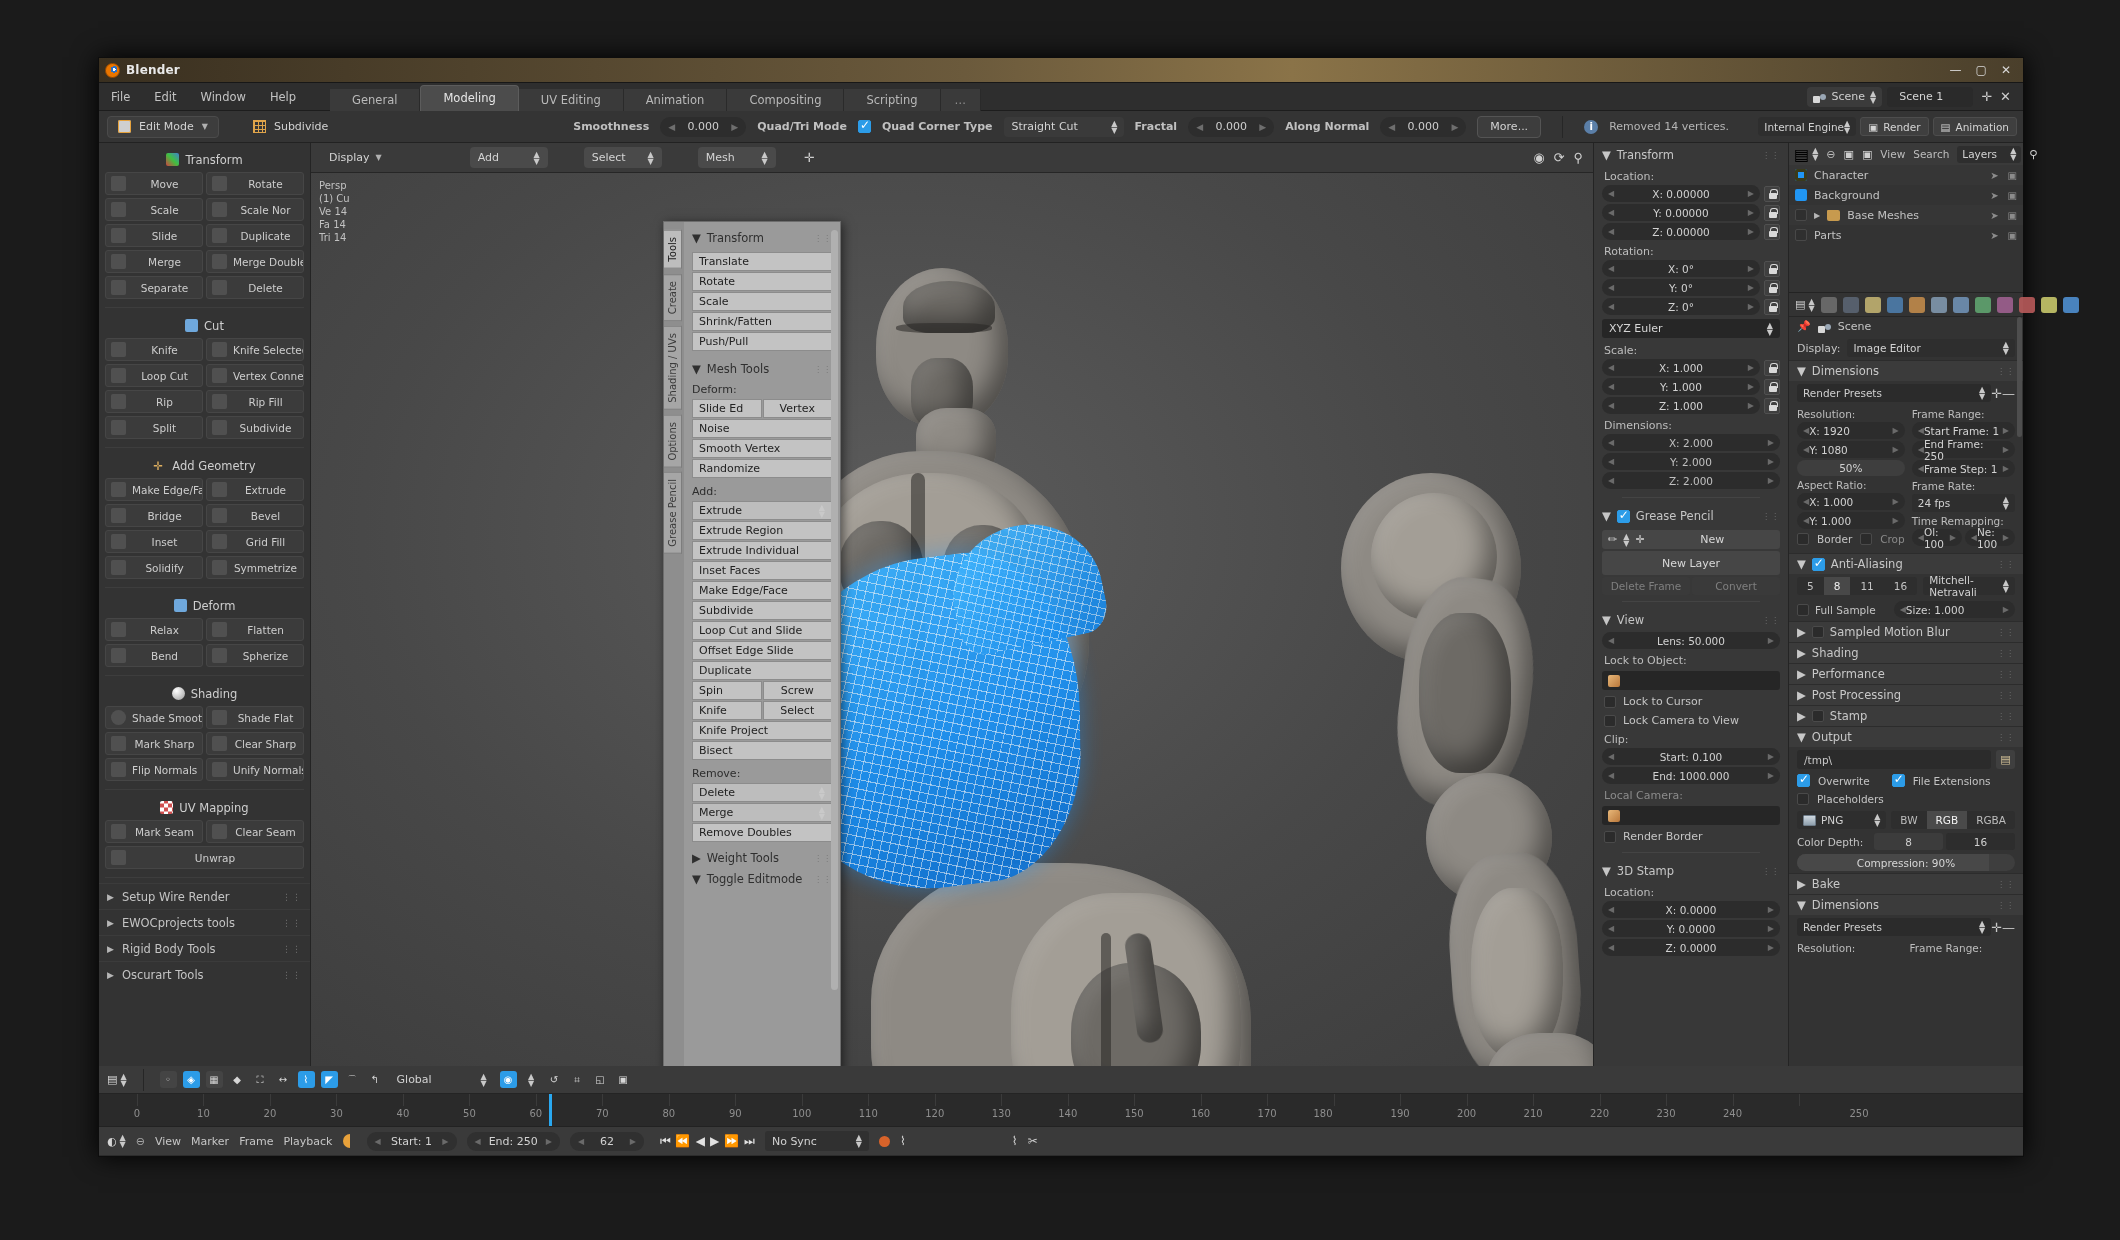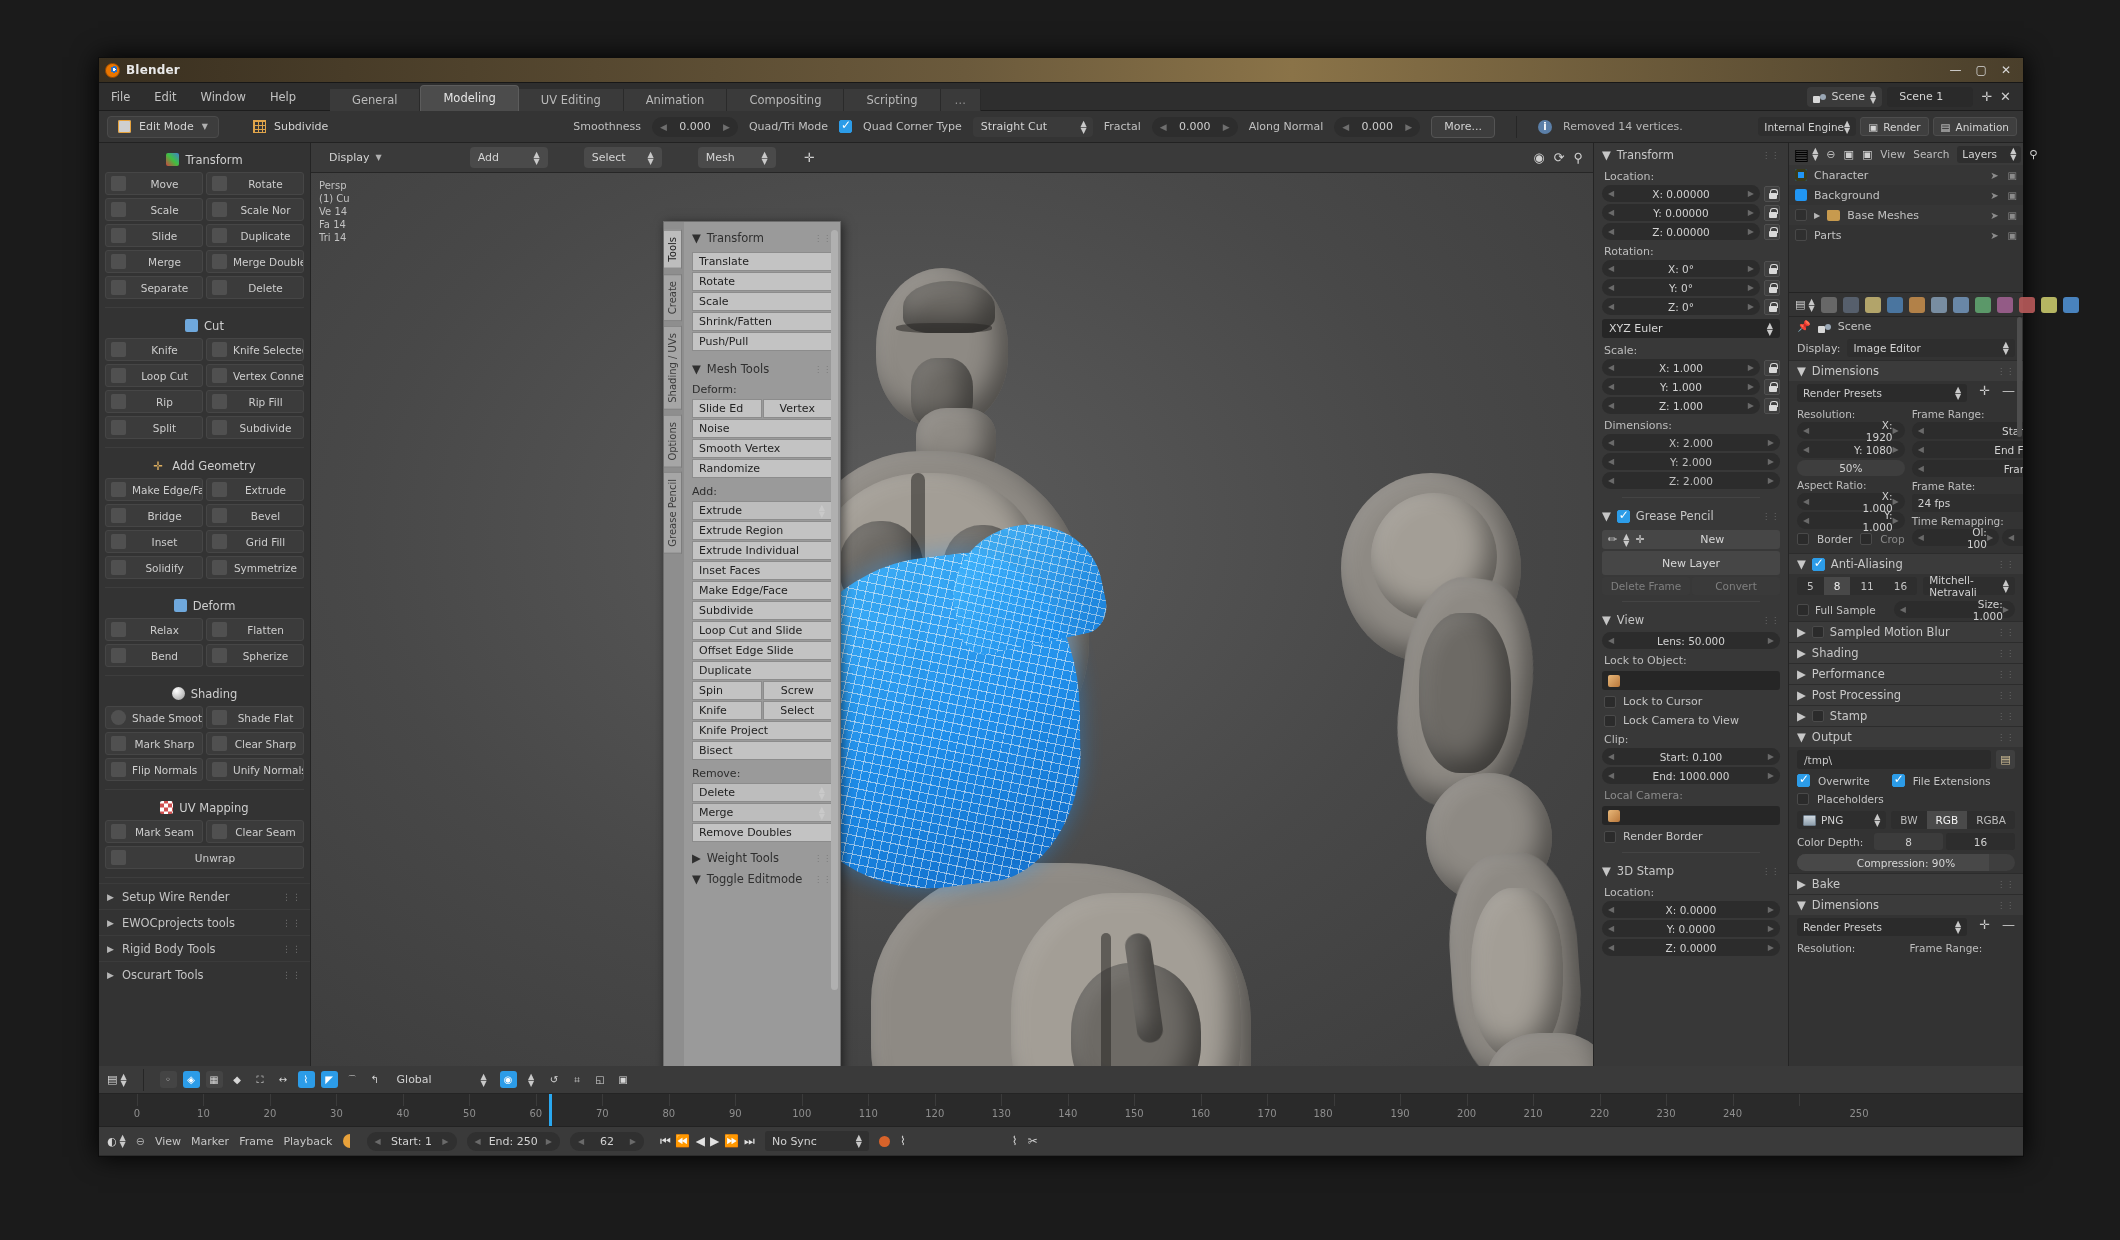--- a/index.html
+++ b/index.html
@@ -44,21 +44,21 @@
         height:22px;padding:0 10px;color:#d2d2d2;font-size:11px;margin-left:8px;}
   .hbtn.flat{background:transparent;border:none;}
   .cube-ic{width:13px;height:13px;background:#cfcfcf;border-radius:2px;position:relative;box-shadow:0 0 0 1px #e6a23c inset;}
   .grid-ic{width:13px;height:13px;background:
       repeating-linear-gradient(#e0a44a 0 1px,transparent 1px 4px),
       repeating-linear-gradient(90deg,#e0a44a 0 1px,transparent 1px 4px);
       border:1px solid #e0a44a;}
   .sep{width:1px;height:22px;background:#262626;margin:0 10px;}
   .fld{display:flex;align-items:center;background:#2d2d2d;border-radius:10px;height:20px;padding:0 8px;color:#cfcfcf;font-size:11px;gap:10px;}
   .fld .arr{color:#6e6e6e;font-size:9px;}
-  .lab{color:#c0c0c0;font-size:11px;}
+  .lab{color:#c0c0c0;font-size:11px;font-weight:bold;}
   .chk{width:13px;height:13px;border-radius:2px;background:#2a2a2a;border:1px solid #444;}
   .chk.on{background:#2c9ce8;border-color:#2c9ce8;position:relative;}
   .chk.on:after{content:"✓";position:absolute;left:1px;top:-3px;color:#fff;font-size:12px;}
   .dropdn{display:flex;align-items:center;justify-content:space-between;background:#3a3a3a;border-radius:4px;height:20px;padding:0 6px 0 8px;color:#d4d4d4;font-size:11px;min-width:120px;}
   .morebtn{background:#3d3d3d;border:1px solid #545454;border-radius:4px;height:22px;padding:0 12px;color:#d2d2d2;font-size:11px;display:flex;align-items:center;}
   .infoic{width:14px;height:14px;border-radius:50%;background:#5b7fa8;color:#fff;font-size:10px;display:flex;align-items:center;justify-content:center;font-weight:bold;}
   .statustxt{color:#b5b5b5;font-size:11px;}
 
   
   #body{position:absolute;left:0;right:0;top:85px;bottom:90px;display:flex;}
@@ -165,29 +165,29 @@
   .olsq.c{background:#2f2f2f;border:1px solid #484848;}
   .olfolder{width:13px;height:11px;background:#c79a4e;border-radius:1px 2px 2px 2px;flex:none;}
   .olright{margin-left:auto;display:flex;gap:9px;color:#8c8c8c;font-size:10px;}
   #tabbar{height:24px;background:#333;display:flex;align-items:center;gap:6px;padding:0 6px;border-bottom:1px solid #262626;}
   .ptab{width:16px;height:16px;border-radius:3px;flex:none;opacity:.9;}
   #propbody{flex:1;overflow:hidden;padding-bottom:4px;}
   .prow{display:flex;align-items:center;gap:7px;padding:3px 8px;color:#c4c4c4;font-size:11px;}
   .psec{display:flex;align-items:center;gap:6px;color:#c8c8c8;font-size:11.5px;height:21px;padding:0 8px;background:#3b3b3b;border-top:1px solid #2c2c2c;}
   .psec .g{margin-left:auto;color:#6d6d6d;font-size:8px;letter-spacing:1px;}
   .pfield{display:flex;align-items:center;justify-content:space-between;background:#2c2c2c;border-radius:9px;height:17px;padding:0 6px;color:#d2d2d2;font-size:10.5px;flex:1;}
-  .pfield .c{flex:1;text-align:right;margin-left:43px;}
+  .pfield .c{flex:1;text-align:left;}
   .pfield .a{color:#6a6a6a;font-size:8px;}
   .pcols{display:flex;gap:7px;padding:0 8px;}
   .pcol{flex:1;}
   .pcoltitle{color:#bdbdbd;font-size:10.5px;margin:3px 0 2px 0;}
   .pfrow{display:flex;gap:4px;margin-bottom:2px;align-items:center;}
   .ppct{background:#3e3e3e;border-radius:9px;height:16px;display:flex;align-items:center;justify-content:center;color:#d0d0d0;font-size:10.5px;}
   .psel{display:flex;align-items:center;justify-content:space-between;background:#2e2e2e;border-radius:3px;height:18px;padding:0 6px;color:#d2d2d2;font-size:10.5px;}
-  .presetrow{display:flex;gap:12px;padding:3px 8px;}
+  .presetrow{display:flex;align-items:center;gap:0;padding:3px 8px;}
   .presetbox{flex:1;display:flex;align-items:center;justify-content:space-between;background:#2b2b2b;border-radius:3px;height:18px;padding:0 6px;color:#cfcfcf;font-size:10.5px;}
   .pmini{color:#c9c9c9;font-size:13px;line-height:13px;}
   .aarow{display:flex;gap:6px;padding:3px 8px;align-items:center;}
   .aagroup{display:flex;background:#2e2e2e;border-radius:3px;overflow:hidden;}
   .aagroup div{padding:0 10px;height:18px;display:flex;align-items:center;color:#c4c4c4;font-size:10.5px;}
   .aagroup div.on{background:#484848;color:#f0f0f0;}
   .pathrow{display:flex;gap:5px;padding:3px 8px;align-items:center;}
   .pathbox{flex:1;background:#2b2b2b;border-radius:3px;height:19px;display:flex;align-items:center;padding:0 7px;color:#c9c9c9;font-size:10.5px;}
   .folderbtn{width:19px;height:19px;background:#3f3f3f;border-radius:3px;display:flex;align-items:center;justify-content:center;color:#d2c097;font-size:11px;}
   .fmtrow{display:flex;gap:5px;padding:2px 8px;align-items:center;}

